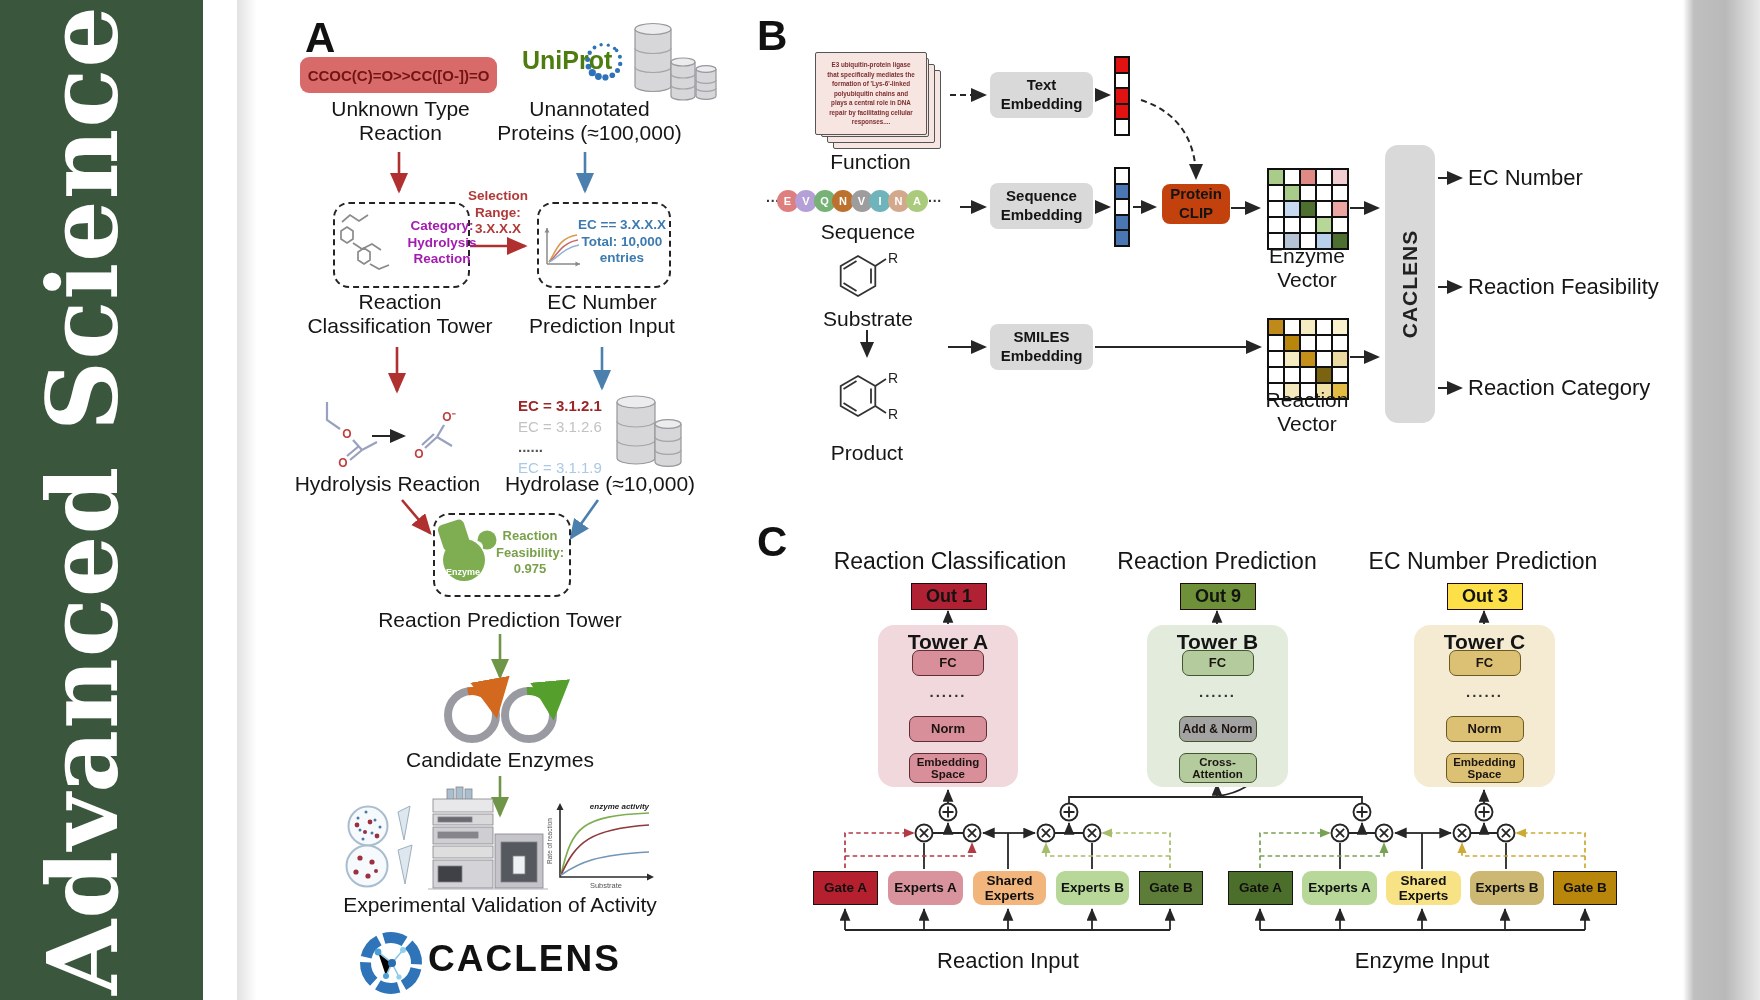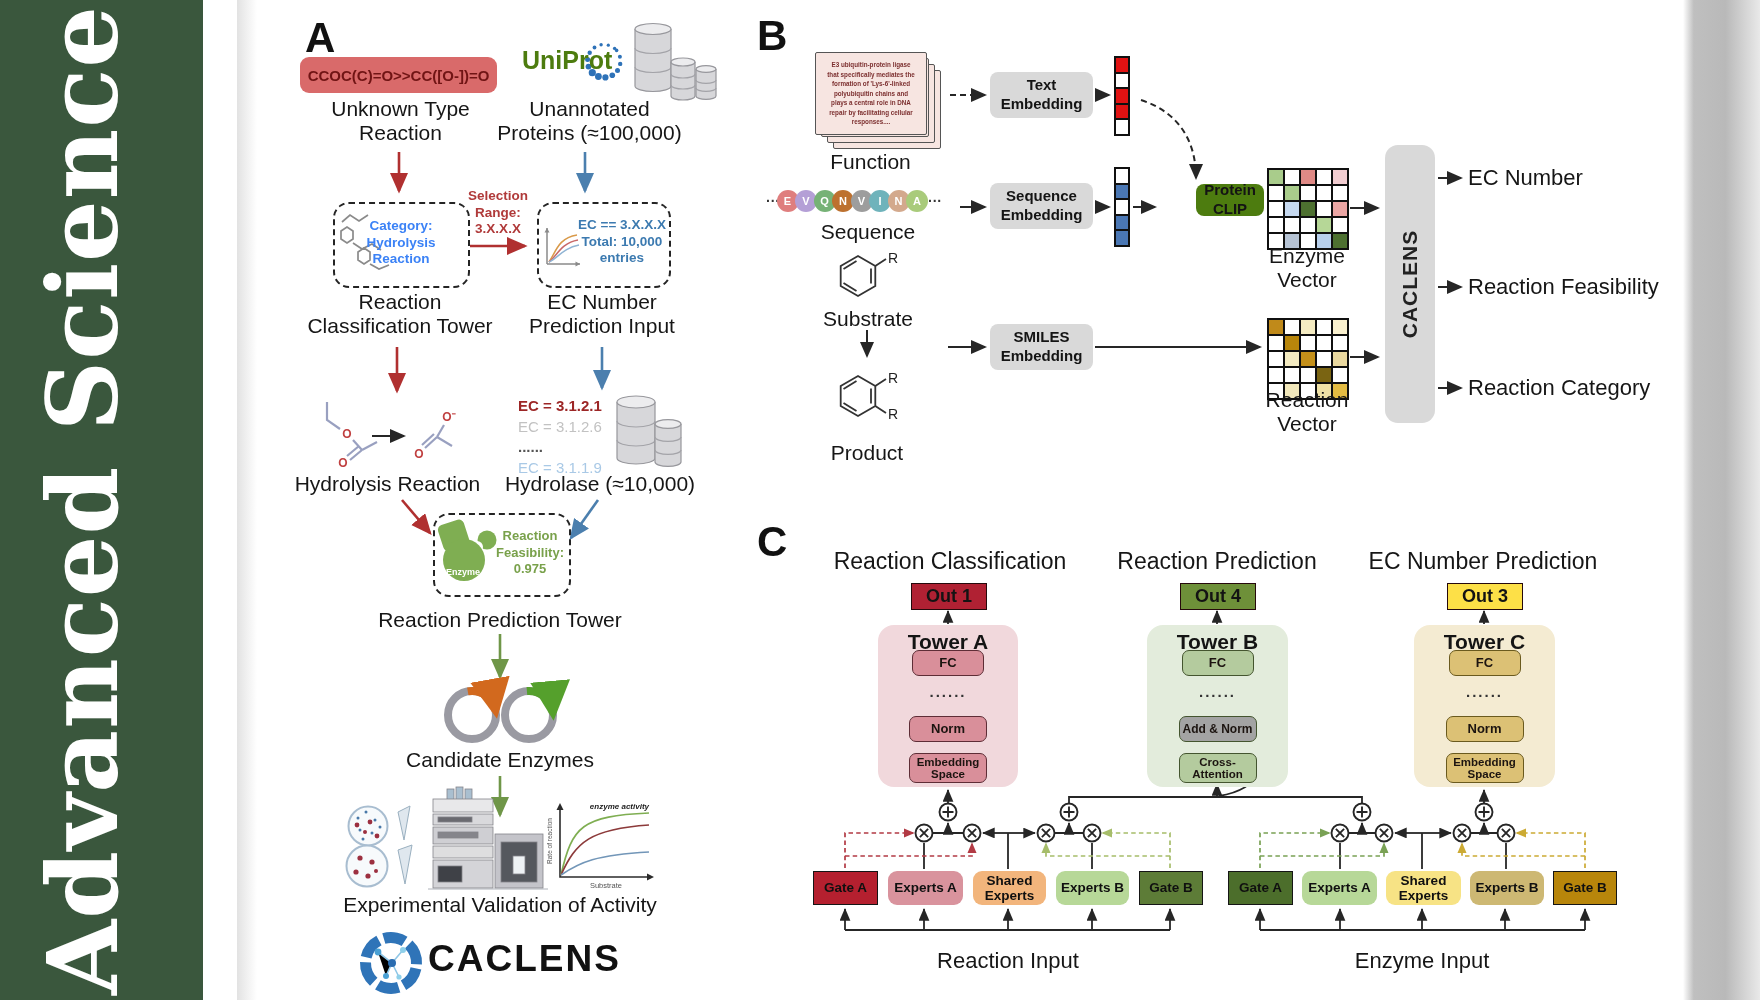--- a/index.html
+++ b/index.html
@@ -385,21 +385,21 @@
       <span>Unknown Type</span>
       <span>Reaction</span>
     </div>
   <div class="abs" style="left:522px;top:46px;font:800 25px 'Liberation Sans',sans-serif;color:#4d7c0f;">UniProt</div>
   <div class="abs ctr lbl" style="left:492px;top:97px;width:195px;height:48px;font-size:21px;line-height:1.14;">
       <span>Unannotated</span>
       <span>Proteins (≈100,000)</span>
     </div>
 
   <div class="dash-box" style="left:333px;top:202px;width:133px;height:82px;"></div>
-  <div class="abs ctr" style="left:362px;top:214px;width:78px;height:58px;font:700 13.5px/1.22 'Liberation Sans',sans-serif;color:#3b82f6;">
+  <div class="abs ctr" style="left:403px;top:214px;width:78px;height:58px;font:700 13.5px/1.22 'Liberation Sans',sans-serif;color:#a21caf;">
       <span>Category:</span>
       <span>Hydrolysis</span>
       <span>Reaction</span>
     </div>
   <div class="abs ctr" style="left:462px;top:186px;width:72px;height:54px;font:700 13.5px/1.25 'Liberation Sans',sans-serif;color:#b03a3a;">
       <span>Selection</span>
       <span>Range:</span>
       <span>3.X.X.X</span>
     </div>
   <div class="dash-box" style="left:537px;top:202px;width:130px;height:82px;"></div>
@@ -481,21 +481,21 @@
       <div class="cell" style="background: rgb(255, 255, 255);"></div>
     </div>
   <div class="vec" style="left:1114px;top:167px;">
       <div class="cell" style="background: rgb(255, 255, 255);"></div>
       <div class="cell" style="background: rgb(74, 119, 180);"></div>
       <div class="cell" style="background: rgb(255, 255, 255);"></div>
       <div class="cell" style="background: rgb(74, 119, 180);"></div>
       <div class="cell" style="background: rgb(74, 119, 180);"></div>
     </div>
 
-  <div class="emb" style="left:1162px;top:184px;width:68px;height:32px;background:#4d7c0f;margin-left:34px;">
+  <div class="emb" style="left:1162px;top:184px;width:68px;height:40px;background:#c2410c;">
       <span>Protein</span>
       <span>CLIP</span>
     </div>
 
   <div class="grid5" style="left:1267px;top:168px;">
       <div class="cell" style="background: rgb(169, 204, 139);"></div>
       <div class="cell" style="background: rgb(255, 255, 255);"></div>
       <div class="cell" style="background: rgb(224, 138, 134);"></div>
       <div class="cell" style="background: rgb(255, 255, 255);"></div>
       <div class="cell" style="background: rgb(242, 205, 209);"></div>
@@ -556,21 +556,21 @@
   <div class="abs lbl" style="left:1468px;top:165px;font-size:22px;">EC Number</div>
   <div class="abs lbl" style="left:1468px;top:274px;font-size:22px;">Reaction Feasibility</div>
   <div class="abs lbl" style="left:1468px;top:375px;font-size:22px;">Reaction Category</div>
 
   <div class="abs panel-letter" style="left:757px;top:518px;">C</div>
   <div class="abs ctr lbl" style="left:820px;top:548px;width:260px;height:26px;font-size:23px;">Reaction Classification</div>
   <div class="abs ctr lbl" style="left:1087px;top:548px;width:260px;height:26px;font-size:23px;">Reaction Prediction</div>
   <div class="abs ctr lbl" style="left:1353px;top:548px;width:260px;height:26px;font-size:23px;">EC Number Prediction</div>
 
   <div class="outbox" style="left: 911px; top: 583px; background: rgb(176, 33, 51);">Out 1</div>
-  <div class="outbox" style="left: 1180px; top: 583px; background: rgb(110, 144, 57);">Out 4</div>
+  <div class="outbox" style="left: 1180px; top: 583px; background: rgb(110, 144, 57);">Out 9</div>
   <div class="outbox" style="left: 1447px; top: 583px; background: #fde047;">Out 3</div>
 
   <div class="tower" style="left: 878px; top: 625px; background: rgb(241, 216, 220);">
     <div class="ttl">Tower A</div>
     <div class="tbox" style="top: 25px; width: 70px; height: 24px; background: rgb(217, 143, 154); border-color: rgb(94, 45, 54);">FC</div>
     <div class="tdots" style="top:63px;">......</div>
     <div class="tbox" style="top: 91px; width: 76px; height: 24px; background: rgb(217, 143, 154); border-color: rgb(94, 45, 54);">Norm</div>
     <div class="tbox" style="top: 128px; width: 76px; height: 28px; font-size: 11.5px; background: rgb(217, 143, 154); border-color: rgb(94, 45, 54);">
         <span>Embedding</span>
         <span>Space</span>

